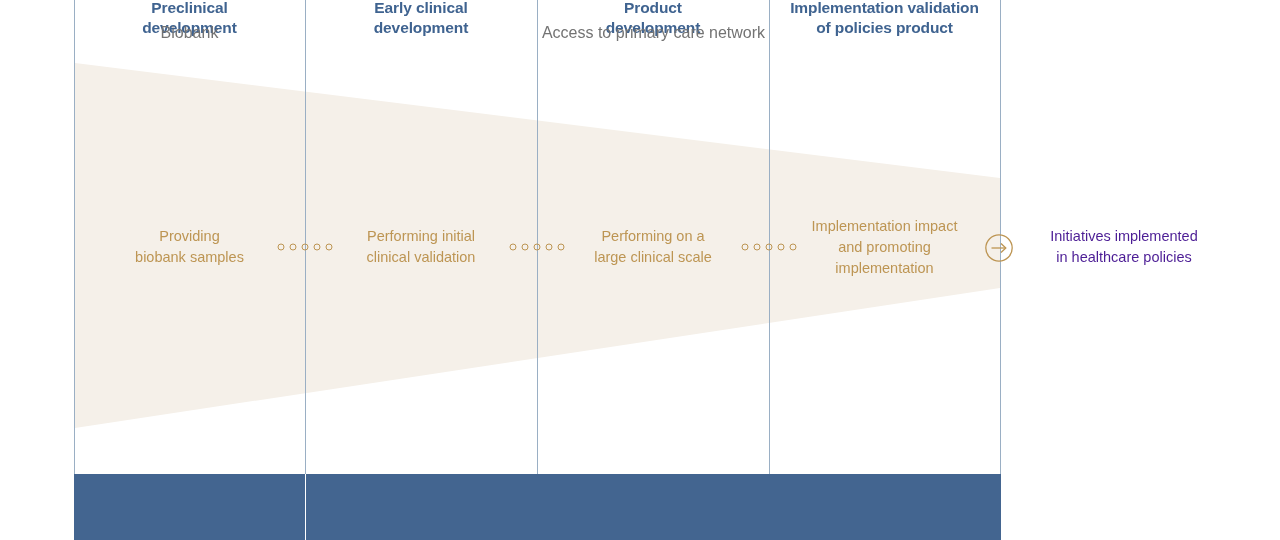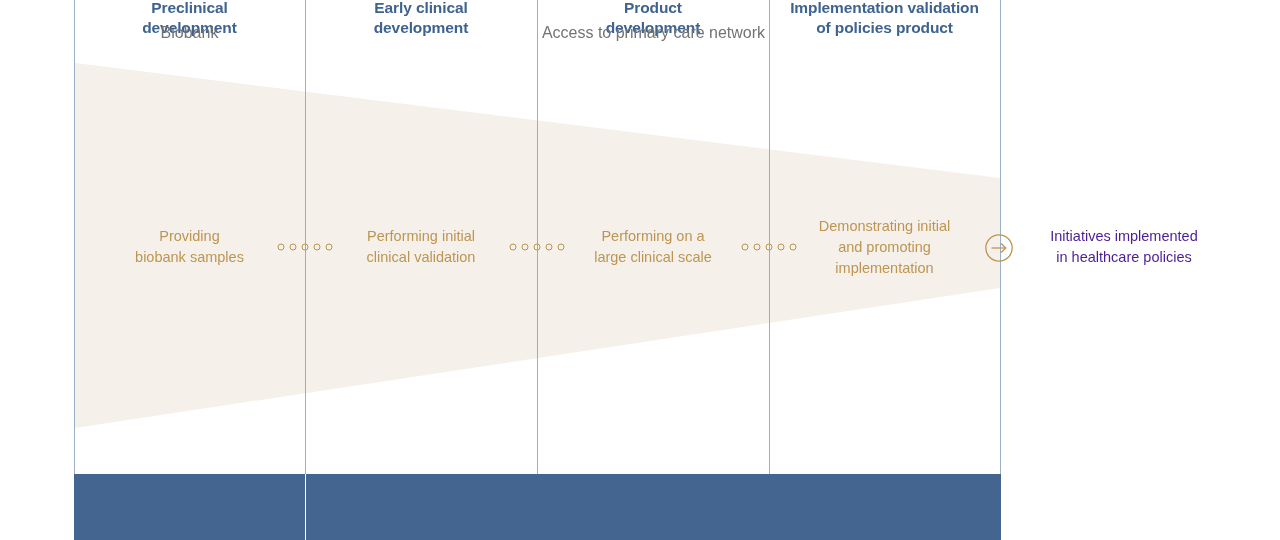--- a/index.html
+++ b/index.html
@@ -168,21 +168,21 @@
   </div>
   <div class="stage-caption" style="left:305px; width:232px; top:247px;">
     <div>Performing initial</div>
     <div>clinical validation</div>
   </div>
   <div class="stage-caption" style="left:537px; width:232px; top:247px;">
     <div>Performing on a</div>
     <div>large clinical scale</div>
   </div>
   <div class="stage-caption" style="left:769px; width:231px; top:247px;">
-    <div>Demonstrating initial</div>
+    <div>Implementation impact</div>
     <div>and promoting</div>
     <div>implementation</div>
   </div>
 
   <div class="dots" style="left:305px; top:247px;">
     <span class="dot"></span>
     <span class="dot"></span>
     <span class="dot"></span>
     <span class="dot"></span>
     <span class="dot"></span>

